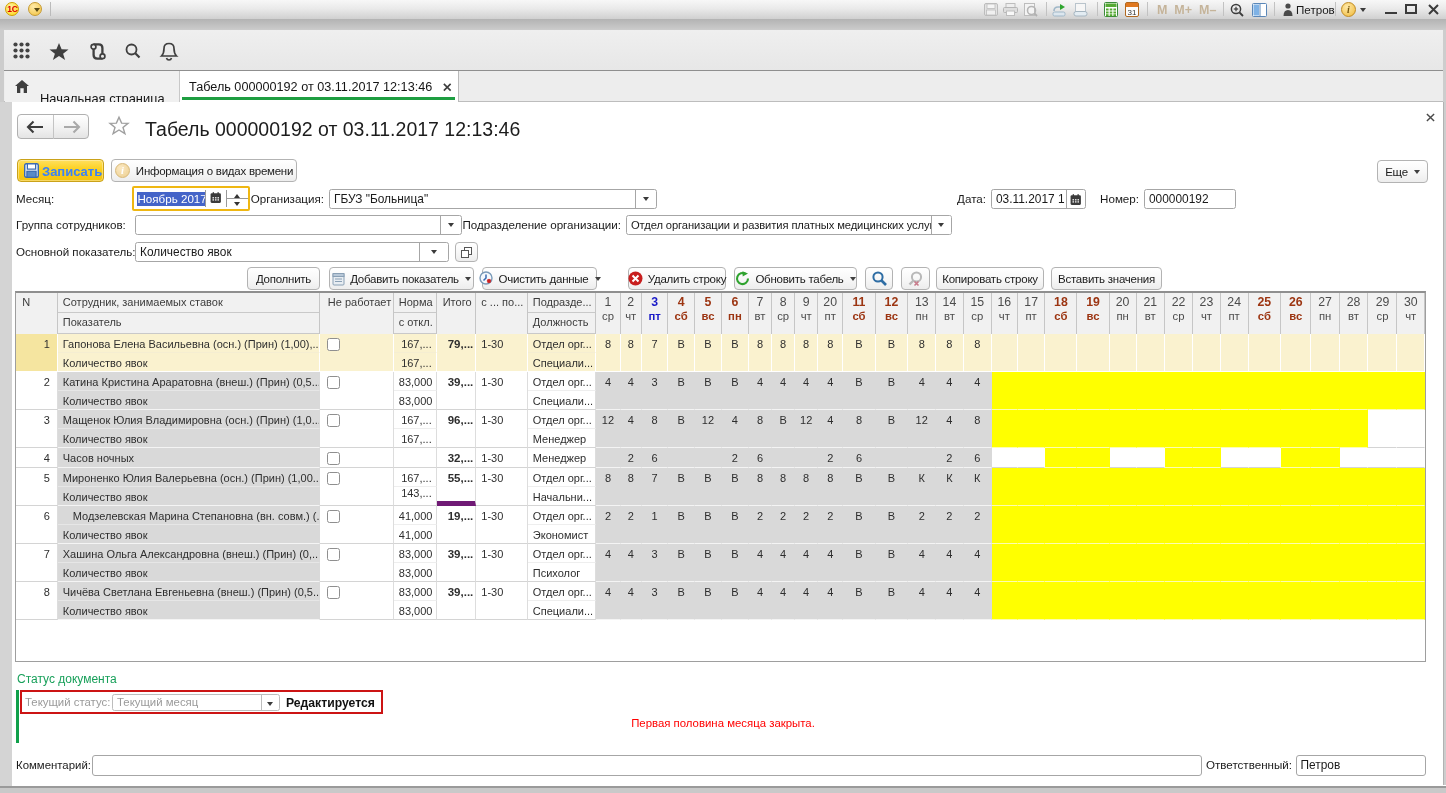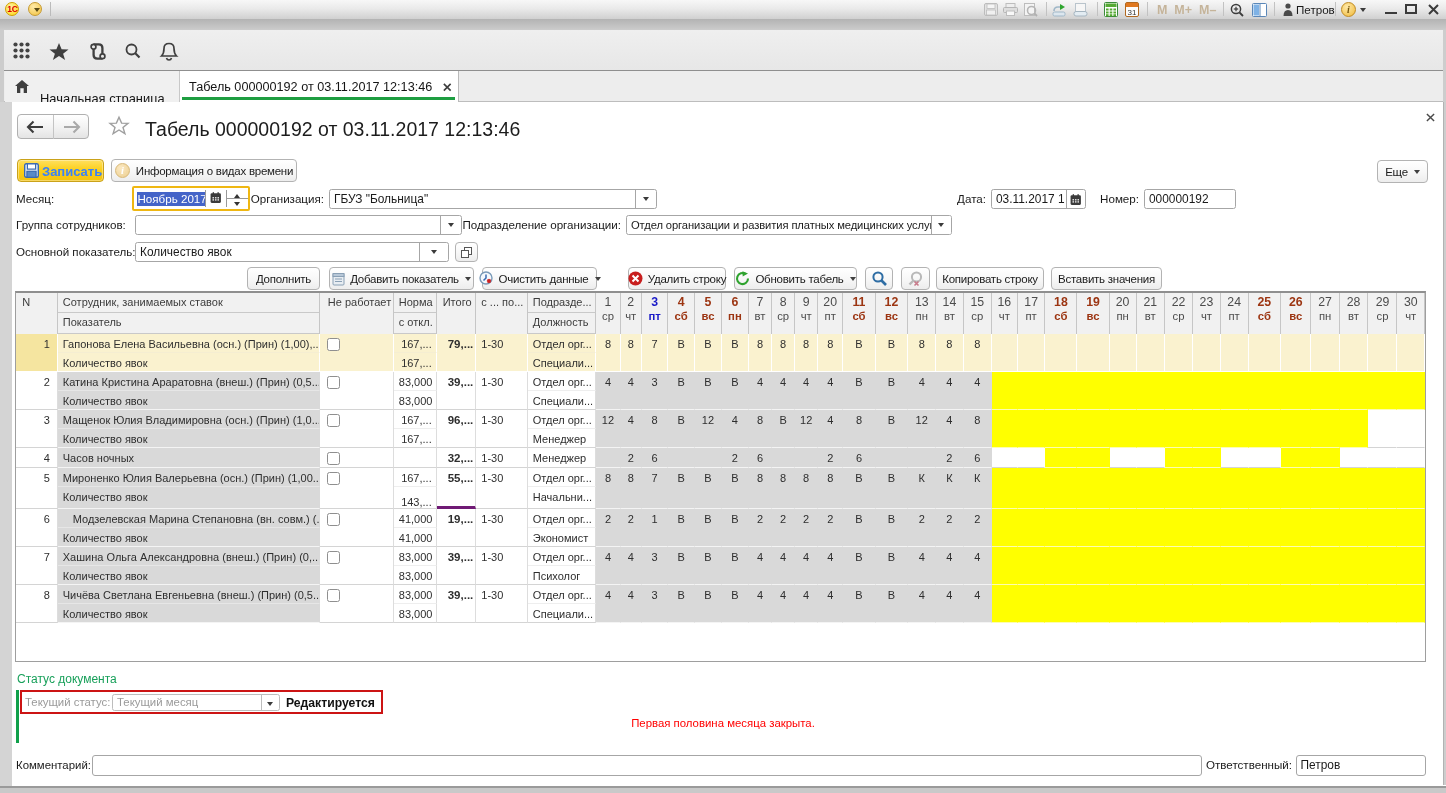--- a/index.html
+++ b/index.html
@@ -618,21 +618,21 @@
           <td style="background:#ffffff;border-right:1px solid #ffffff;border-bottom:1px solid #d4d4d4;overflow:hidden;white-space:nowrap;vertical-align:top;text-align:left;padding:4px 0px 0 0px"></td>
           <td style="background:#ffffff;border-right:1px solid #ffffff;border-bottom:1px solid #d4d4d4;overflow:hidden;white-space:nowrap;vertical-align:top;text-align:left;padding:4px 0px 0 0px"></td>
         </tr>
         <tr style="height:19px">
           <td rowspan="2" style="background:#ffffff;border-right:1px solid #dddddd;border-bottom:1px solid #d4d4d4;overflow:hidden;white-space:nowrap;vertical-align:top;text-align:right;padding:4px 7px 0 5px">5</td>
           <td style="background:#d9d9d9;border-right:1px solid #d9d9d9;border-bottom:1px solid #e6e6e6;overflow:hidden;white-space:nowrap;vertical-align:top;text-align:left;padding:4px 0px 0 5px">Мироненко Юлия Валерьевна (осн.) (Прин) (1,00...</td>
           <td rowspan="2" style="background:#ffffff;border-right:1px solid #dddddd;border-bottom:1px solid #d4d4d4;overflow:hidden;white-space:nowrap;vertical-align:top;text-align:left;padding:4px 0px 0 7px">
             <div style="width:13px;height:13px;background:#fff;border:1px solid #8f8f8f;border-radius:2.5px;margin-top:0px"></div>
           </td>
           <td style="background:#ffffff;border-right:1px solid #dddddd;border-bottom:1px solid #eeeeee;overflow:hidden;white-space:nowrap;vertical-align:top;text-align:right;padding:4px 4px 0 5px">167,...</td>
-          <td rowspan="2" style="background:#ffffff;border-right:1px solid #dddddd;border-bottom:3px solid #701a75;overflow:hidden;white-space:nowrap;vertical-align:top;text-align:right;padding:4px 2px 0 5px;font-weight:bold;font-size:11.5px">55,...</td>
+          <td rowspan="2" style="background:#ffffff;border-right:1px solid #dddddd;border-bottom:5px solid #701a75;overflow:hidden;white-space:nowrap;vertical-align:top;text-align:right;padding:4px 2px 0 5px;font-weight:bold;font-size:11.5px">55,...</td>
           <td rowspan="2" style="background:#ffffff;border-right:1px solid #dddddd;border-bottom:1px solid #d4d4d4;overflow:hidden;white-space:nowrap;vertical-align:top;text-align:left;padding:4px 0px 0 5px">1-30</td>
           <td style="background:#ffffff;border-right:1px solid #dddddd;border-bottom:1px solid #eeeeee;overflow:hidden;white-space:nowrap;vertical-align:top;text-align:left;padding:4px 0px 0 5px">Отдел орг...</td>
           <td rowspan="2" style="background:#d9d9d9;border-right:1px solid #d9d9d9;border-bottom:1px solid #f4f4f4;overflow:hidden;white-space:nowrap;vertical-align:top;text-align:center;padding:4px 0px 0 0px">8</td>
           <td rowspan="2" style="background:#d9d9d9;border-right:1px solid #d9d9d9;border-bottom:1px solid #f4f4f4;overflow:hidden;white-space:nowrap;vertical-align:top;text-align:center;padding:4px 0px 0 0px">8</td>
           <td rowspan="2" style="background:#d9d9d9;border-right:1px solid #d9d9d9;border-bottom:1px solid #f4f4f4;overflow:hidden;white-space:nowrap;vertical-align:top;text-align:center;padding:4px 0px 0 0px">7</td>
           <td rowspan="2" style="background:#d9d9d9;border-right:1px solid #d9d9d9;border-bottom:1px solid #f4f4f4;overflow:hidden;white-space:nowrap;vertical-align:top;text-align:center;padding:4px 0px 0 0px">В</td>
           <td rowspan="2" style="background:#d9d9d9;border-right:1px solid #d9d9d9;border-bottom:1px solid #f4f4f4;overflow:hidden;white-space:nowrap;vertical-align:top;text-align:center;padding:4px 0px 0 0px">В</td>
           <td rowspan="2" style="background:#d9d9d9;border-right:1px solid #d9d9d9;border-bottom:1px solid #f4f4f4;overflow:hidden;white-space:nowrap;vertical-align:top;text-align:center;padding:4px 0px 0 0px">В</td>
           <td rowspan="2" style="background:#d9d9d9;border-right:1px solid #d9d9d9;border-bottom:1px solid #f4f4f4;overflow:hidden;white-space:nowrap;vertical-align:top;text-align:center;padding:4px 0px 0 0px">8</td>
           <td rowspan="2" style="background:#d9d9d9;border-right:1px solid #d9d9d9;border-bottom:1px solid #f4f4f4;overflow:hidden;white-space:nowrap;vertical-align:top;text-align:center;padding:4px 0px 0 0px">8</td>
@@ -654,21 +654,21 @@
           <td rowspan="2" style="background:#ffff00;border-right:1px solid #ffff00;border-bottom:1px solid #fdfdb0;overflow:hidden;white-space:nowrap;vertical-align:top;text-align:left;padding:4px 0px 0 0px"></td>
           <td rowspan="2" style="background:#ffff00;border-right:1px solid #ffff00;border-bottom:1px solid #fdfdb0;overflow:hidden;white-space:nowrap;vertical-align:top;text-align:left;padding:4px 0px 0 0px"></td>
           <td rowspan="2" style="background:#ffff00;border-right:1px solid #ffff00;border-bottom:1px solid #fdfdb0;overflow:hidden;white-space:nowrap;vertical-align:top;text-align:left;padding:4px 0px 0 0px"></td>
           <td rowspan="2" style="background:#ffff00;border-right:1px solid #ffff00;border-bottom:1px solid #fdfdb0;overflow:hidden;white-space:nowrap;vertical-align:top;text-align:left;padding:4px 0px 0 0px"></td>
           <td rowspan="2" style="background:#ffff00;border-right:1px solid #ffff00;border-bottom:1px solid #fdfdb0;overflow:hidden;white-space:nowrap;vertical-align:top;text-align:left;padding:4px 0px 0 0px"></td>
           <td rowspan="2" style="background:#ffff00;border-right:1px solid #ffff00;border-bottom:1px solid #fdfdb0;overflow:hidden;white-space:nowrap;vertical-align:top;text-align:left;padding:4px 0px 0 0px"></td>
           <td rowspan="2" style="background:#ffff00;border-right:1px solid #ffff00;border-bottom:1px solid #fdfdb0;overflow:hidden;white-space:nowrap;vertical-align:top;text-align:left;padding:4px 0px 0 0px"></td>
         </tr>
         <tr style="height:19px">
           <td style="background:#d9d9d9;border-right:1px solid #d9d9d9;border-bottom:1px solid #f4f4f4;overflow:hidden;white-space:nowrap;vertical-align:top;text-align:left;padding:4px 0px 0 5px">Количество явок</td>
-          <td style="background:#ffffff;border-right:1px solid #dddddd;border-bottom:1px solid #d4d4d4;overflow:hidden;white-space:nowrap;vertical-align:top;text-align:right;padding:9px 4px 0 5px">143,...</td>
+          <td style="background:#ffffff;border-right:1px solid #dddddd;border-bottom:1px solid #d4d4d4;overflow:hidden;white-space:nowrap;vertical-align:top;text-align:right;padding:0 4px 0 5px">143,...</td>
           <td style="background:#ffffff;border-right:1px solid #dddddd;border-bottom:1px solid #d4d4d4;overflow:hidden;white-space:nowrap;vertical-align:top;text-align:left;padding:4px 0px 0 5px">Начальни...</td>
         </tr>
         <tr style="height:19px">
           <td rowspan="2" style="background:#ffffff;border-right:1px solid #dddddd;border-bottom:1px solid #d4d4d4;overflow:hidden;white-space:nowrap;vertical-align:top;text-align:right;padding:4px 7px 0 5px">6</td>
           <td style="background:#d9d9d9;border-right:1px solid #d9d9d9;border-bottom:1px solid #e6e6e6;overflow:hidden;white-space:nowrap;vertical-align:top;text-align:center;padding:4px 0px 0 15px">Модзелевская Марина Степановна (вн. совм.) (...</td>
           <td rowspan="2" style="background:#ffffff;border-right:1px solid #dddddd;border-bottom:1px solid #d4d4d4;overflow:hidden;white-space:nowrap;vertical-align:top;text-align:left;padding:4px 0px 0 7px">
             <div style="width:13px;height:13px;background:#fff;border:1px solid #8f8f8f;border-radius:2.5px;margin-top:0px"></div>
           </td>
           <td style="background:#ffffff;border-right:1px solid #dddddd;border-bottom:1px solid #eeeeee;overflow:hidden;white-space:nowrap;vertical-align:top;text-align:right;padding:4px 4px 0 5px">41,000</td>
           <td rowspan="2" style="background:#ffffff;border-right:1px solid #dddddd;border-bottom:1px solid #d4d4d4;overflow:hidden;white-space:nowrap;vertical-align:top;text-align:right;padding:4px 2px 0 5px;font-weight:bold;font-size:11.5px">19,...</td>

